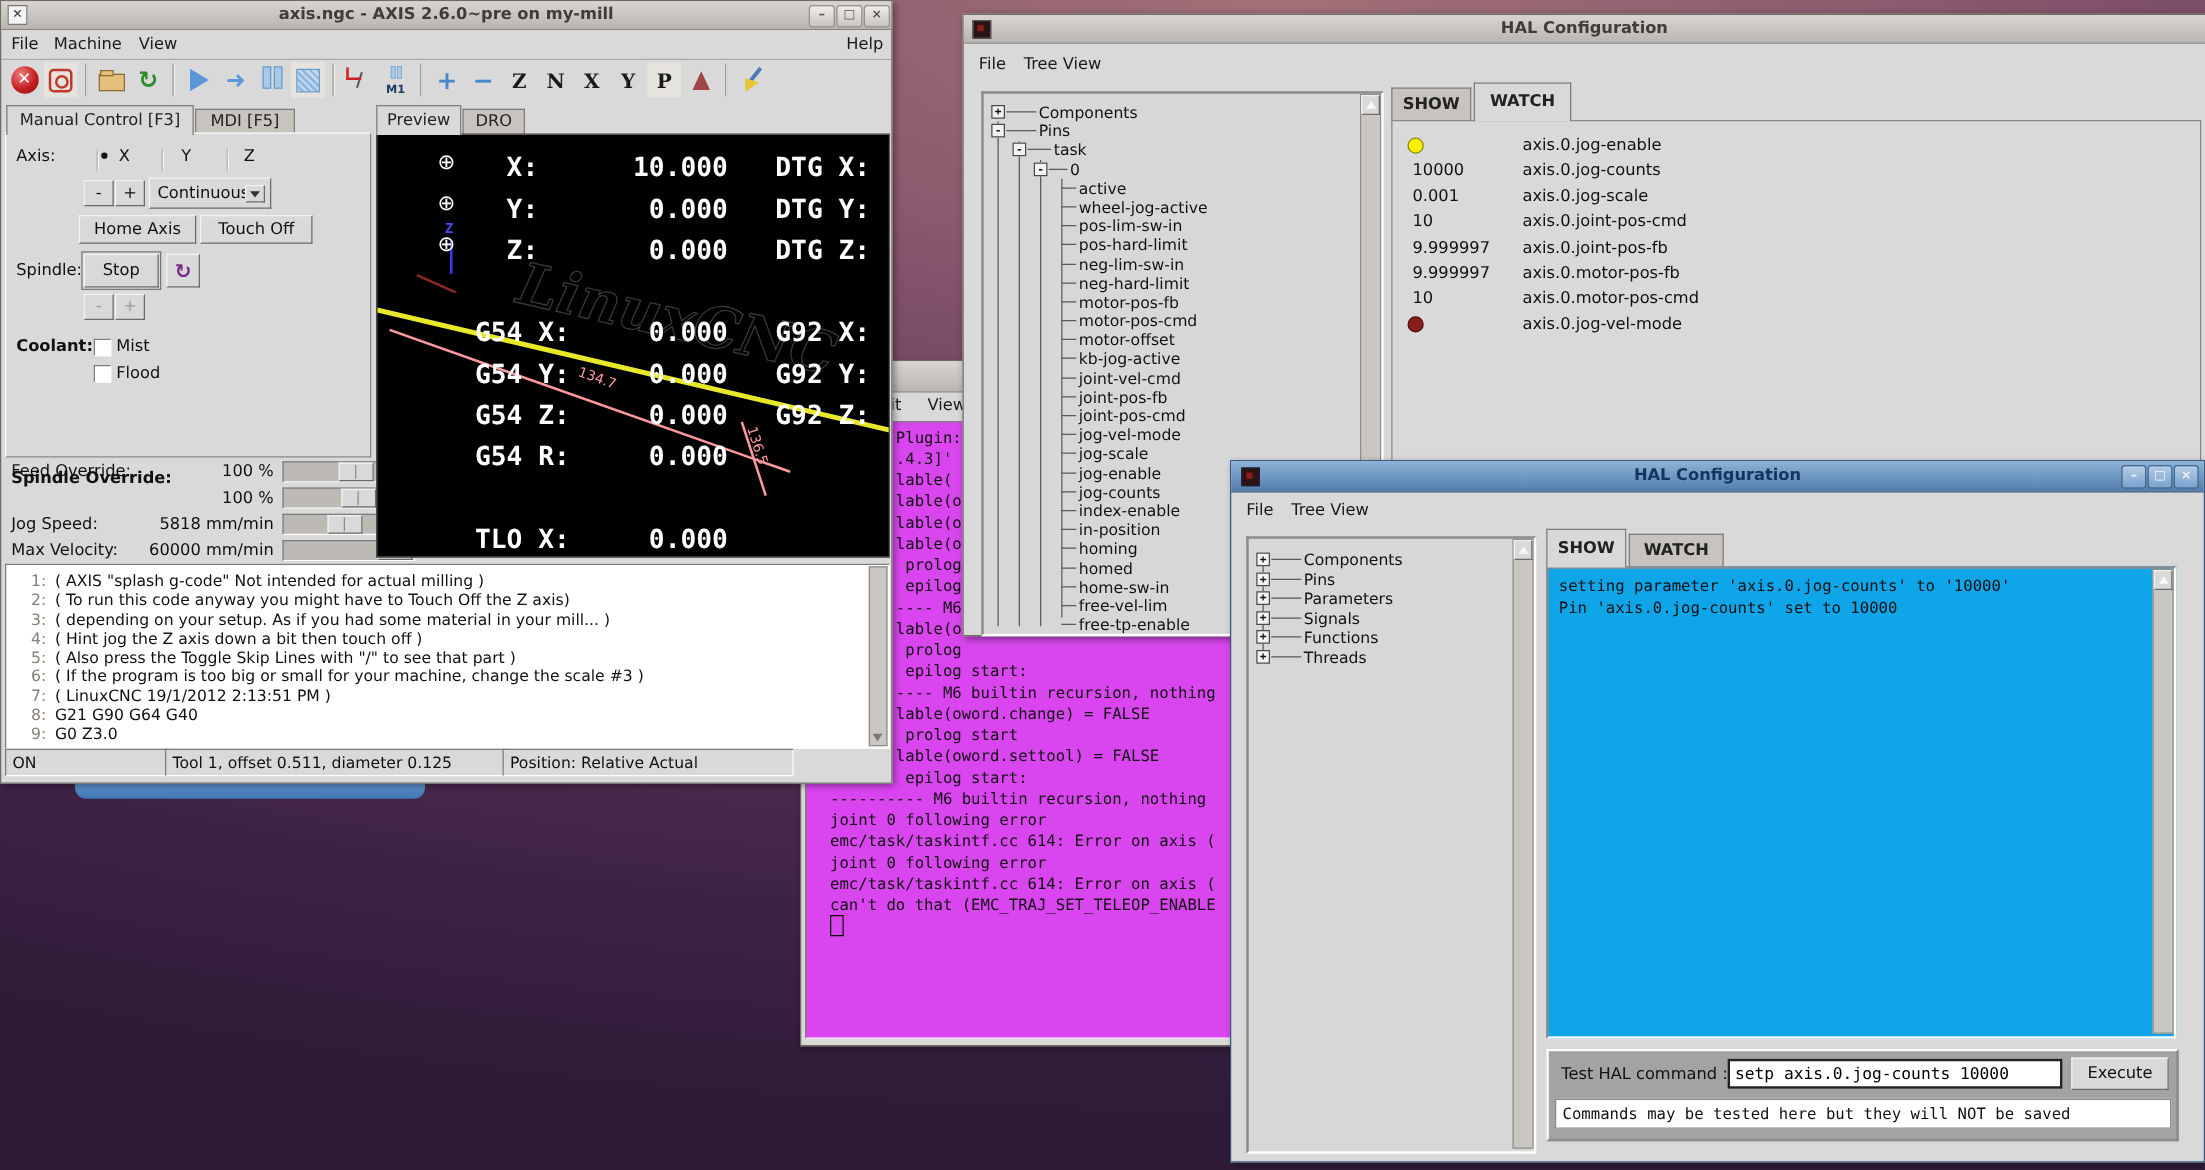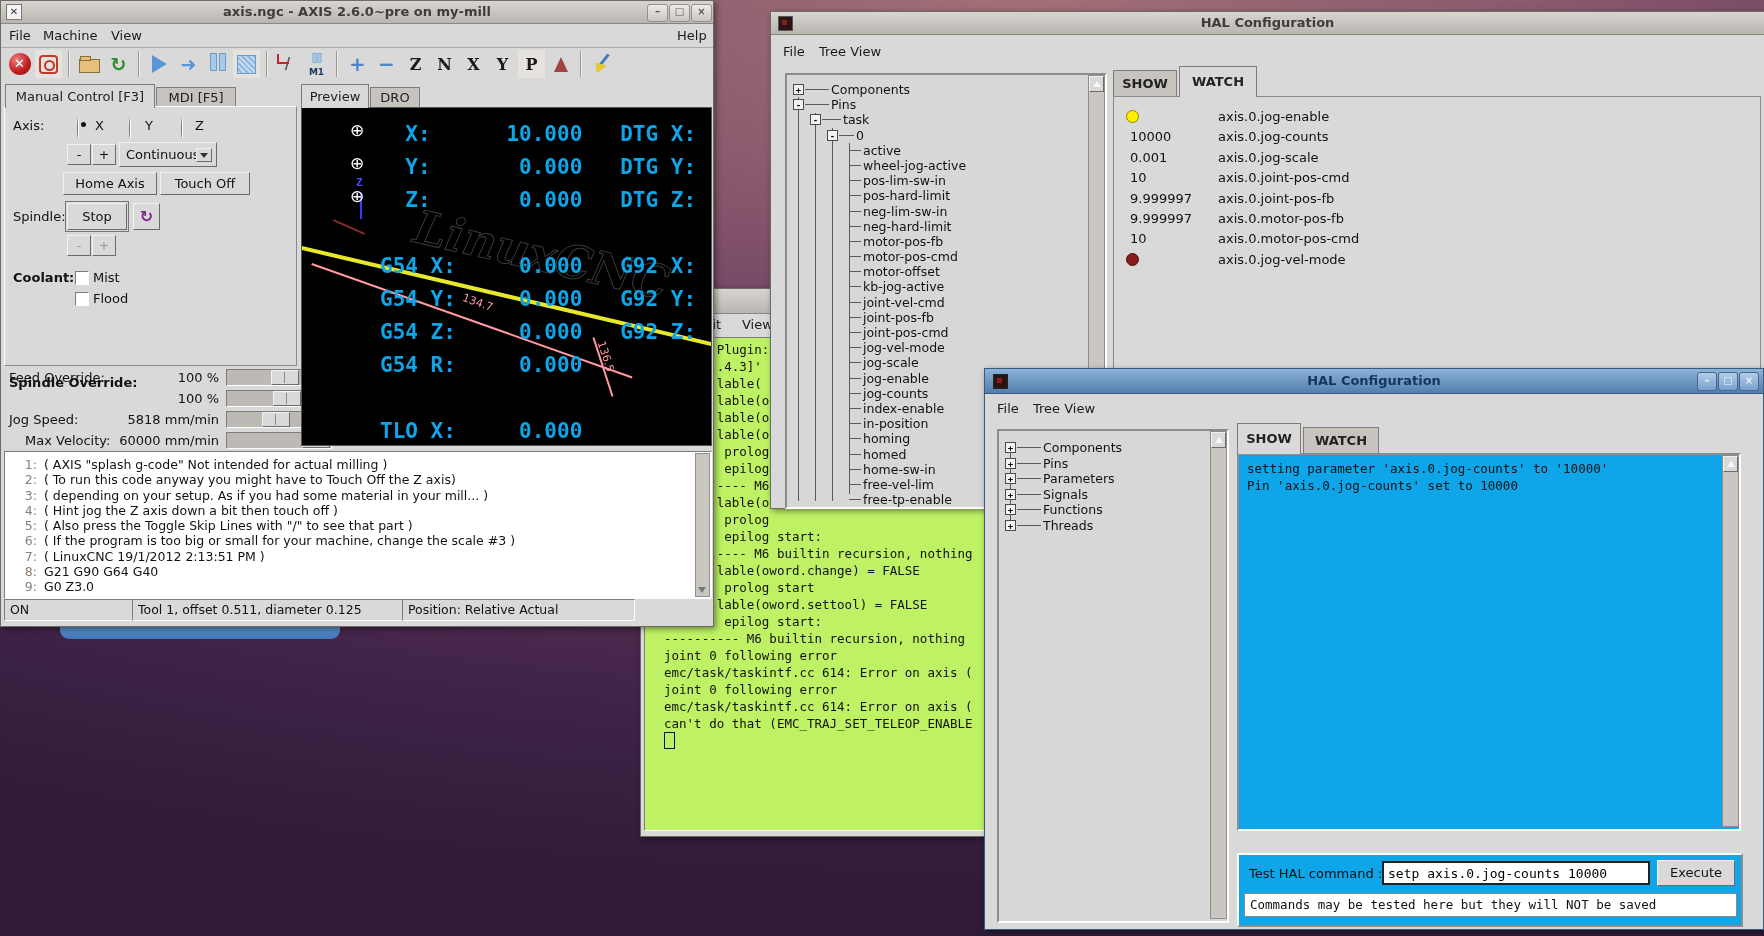--- a/index.html
+++ b/index.html
@@ -38,21 +38,21 @@
   .broomB{position:absolute;left:4px;top:13px;width:0;height:0;border-top:10px solid #e8c832;border-left:4px solid transparent;border-right:8px solid transparent;transform:rotate(18deg);}
   
   .radio{width:12px;height:12px;border-radius:50%;background:#fff;border:1px solid;border-color:#7c7c7c #fdfdfd #fdfdfd #7c7c7c;position:relative;}
   .radio.on:after{content:"";position:absolute;left:3px;top:3px;width:5px;height:5px;border-radius:50%;background:#111;}
   .check{width:12px;height:12px;background:#fff;border:1px solid;border-color:#7c7c7c #fdfdfd #fdfdfd #7c7c7c;}
   .lbl{font-size:13px;color:#111;}
   .slider{position:absolute;height:15px;background:#bdbab6;border:1px solid;border-color:#7c7c7c #fdfdfd #fdfdfd #7c7c7c;}
   .shandle{position:absolute;top:0px;width:26px;height:13px;background:#d9d9d9;border:1px solid;border-color:#f4f2ef #6e6a66 #6e6a66 #f4f2ef;}
   .shandle:after{content:"";position:absolute;left:12px;top:1px;bottom:1px;width:1px;background:#8a8a8a;}
   
-  .droline{height:33px;white-space:pre;font:bold 21px/33px "DejaVu Sans Mono",monospace;color:#0ea5e9;}
+  .droline{height:33px;white-space:pre;font:bold 21px/33px "DejaVu Sans Mono",monospace;color:#ffffff;}
   .gline{height:15.3px;white-space:pre;font:12.5px/15.3px "DejaVu Sans",sans-serif;color:#111;display:flex;}
   .gnum{width:28px;text-align:right;color:#8a8078;margin-right:7px;flex:none;}
   .cell{position:absolute;top:0;height:20px;background:#d9d9d9;border:1px solid;border-color:#7c7c7c #fdfdfd #fdfdfd #7c7c7c;font-size:12.5px;line-height:19px;padding-left:5px;color:#111;}
   
   .tline{height:17px;white-space:pre;font:12.5px/17px "DejaVu Sans Mono",monospace;color:#111;}
   
   .trow{position:relative;height:15.2px;font:12.5px/15.2px "DejaVu Sans",sans-serif;color:#111;}
   .texp{position:absolute;top:2px;width:11px;height:11px;background:#f2f2f2;border:1px solid #4a4a4a;font:bold 9px/10px "DejaVu Sans Mono",monospace;text-align:center;color:#111;box-sizing:border-box;}
   .texp:empty{display:none;}
   .tlabel{position:absolute;top:0;white-space:nowrap;}
@@ -85,21 +85,21 @@
 <div class="screen">
 
   <div class="a" style="left:60px;top:617px;width:280px;height:22px;border-radius:9px;background:linear-gradient(#79aade,#3f76b5);z-index:1;"></div>
 
   <div class="win" style="left:640px;top:288px;width:473px;height:547px;z-index:2;">
     <div class="tbar" style="height:24px;"></div>
     <div class="a menu" style="left:0;top:26px;width:100%;height:22px;">
       <span class="a" style="left:55px;top:2px;">Edit</span>
       <span class="a" style="left:101px;top:2px;">View</span>
     </div>
-    <div class="a sunk" style="left:3px;top:48px;width:465px;height:492px;background:#bef264;overflow:hidden;">
+    <div class="a sunk" style="left:3px;top:48px;width:465px;height:492px;background:#d946ef;overflow:hidden;">
       <div class="a" style="left:19px;top:3px;">
           <div class="tline">       Plugin:</div>
           <div class="tline">       .4.3]'</div>
           <div class="tline">       lable(</div>
           <div class="tline">       lable(o</div>
           <div class="tline">       lable(o</div>
           <div class="tline">       lable(o</div>
           <div class="tline">        prolog</div>
           <div class="tline">        epilog</div>
           <div class="tline">       ---- M6</div>
@@ -259,21 +259,21 @@
       <span class="a lbl" style="left:8px;top:8px;font-weight:bold;">Spindle Override:</span>
       <span class="a lbl" style="left:120px;top:24px;width:98px;text-align:right;">100 %</span>
       <div class="slider" style="left:225px;top:23px;width:104px;">
           <div class="shandle" style="left:44%;"></div>
         </div>
       <span class="a lbl" style="left:8px;top:45px;">Jog Speed:</span>
       <span class="a lbl" style="left:78px;top:45px;width:140px;text-align:right;">5818 mm/min</span>
       <div class="slider" style="left:225px;top:44px;width:104px;">
           <div class="shandle" style="left:34%;"></div>
         </div>
-      <span class="a lbl" style="left:24px;top:66px;">Max Velocity:</span>
+      <span class="a lbl" style="left:8px;top:66px;">Max Velocity:</span>
       <span class="a lbl" style="left:98px;top:66px;width:120px;text-align:right;">60000 mm/min</span>
       <div class="slider" style="left:225px;top:65px;width:104px;">
           <div class="shandle" style="left:72%;"></div>
         </div>
     </div>
     <div class="a" style="left:24px;top:453px;width:8px;height:8px;background:#d9d9d9;border:1px solid;border-color:#f4f2ef #6e6a66 #6e6a66 #f4f2ef;"></div>
 
     <div class="a" style="left:300px;top:106px;width:409px;height:337px;background:#000;border:1px solid #555;overflow:hidden;">
       <div class="a" style="left:110px;top:120px;font:italic bold 46px 'DejaVu Serif',serif;color:transparent;-webkit-text-stroke:1px #3a3a3a;transform:rotate(13deg);">LinuxCNC</div>
       <div class="a" style="left:0px;top:138px;width:430px;height:4px;background:#e8e82a;transform:rotate(13.2deg);transform-origin:left top;"></div>
@@ -616,21 +616,21 @@
     <div class="a sunk2" style="left:252px;top:84px;width:500px;height:374px;background:#0ea5e9;overflow:hidden;">
       <div class="a" style="left:8px;top:5px;">
           <div class="tline">setting parameter 'axis.0.jog-counts' to '10000'</div>
           <div class="tline">Pin 'axis.0.jog-counts' set to 10000</div>
         </div>
       <div class="sbar" style="right:0;top:0;width:15px;height:370px;">
         <div class="sarr" style="top:0;"></div>
       </div>
     </div>
 
-    <div class="a" style="left:252px;top:484px;width:502px;height:70px;border:2px solid;border-color:#fdfdfd #8c8c8c #8c8c8c #fdfdfd;background:#0ea5e9;">
+    <div class="a" style="left:252px;top:470px;width:502px;height:70px;border:2px solid;border-color:#fdfdfd #8c8c8c #8c8c8c #fdfdfd;background:#a3a3a3;">
       <span class="a lbl" style="left:10px;top:11px;">Test HAL command :</span>
       <input class="a mono" style="left: 143px; top: 6px; width: 256px; height: 20px; border: 2px solid rgb(34, 34, 34); background: rgb(255, 255, 255); font-size: 13px; padding: 0px 4px;" value="setp axis.0.jog-counts 10000">
       <div class="a btn" style="left:418px;top:5px;width:76px;height:24px;line-height:24px;">Execute</div>
       <div class="a mono" style="left:5px;top:38px;width:486px;height:22px;background:#fff;border:1px solid #8a8a8a;font-size:12.5px;line-height:22px;padding-left:5px;color:#111;">Commands may be tested here but they will NOT be saved</div>
     </div>
   </div>
 
 </div>
 
 </body></html>

